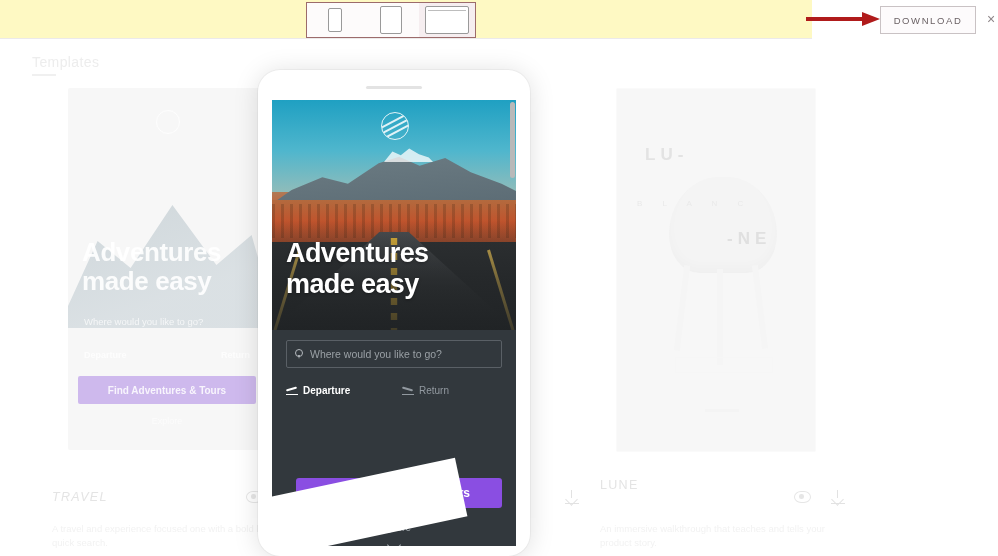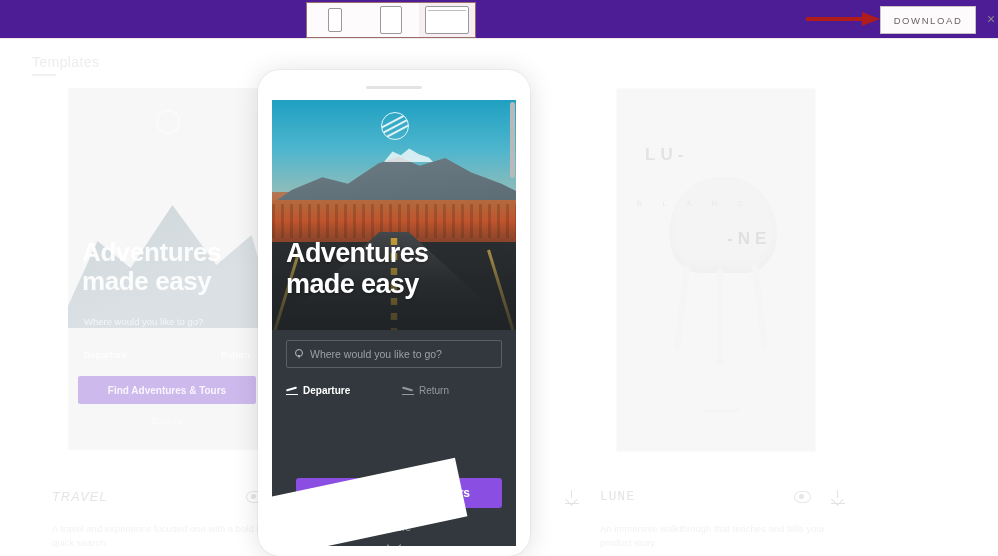--- a/index.html
+++ b/index.html
@@ -5,22 +5,22 @@
   html,body{margin:0;padding:0;}
   body{
     width:998px;height:556px;overflow:hidden;position:relative;
     background:#ffffff;
     font-family:"Liberation Sans", sans-serif;
     -webkit-font-smoothing:antialiased;
   }
 
   
   .toolbar{
-    position:absolute;left:0;top:0;width:998px;height:38px;
-    background:#4c1d95;
+    position:absolute;left:0;top:0;width:812px;height:38px;
+    background:#fef9c3;
     border-bottom:1px solid #eceaea;
     z-index:40;
     text-decoration:underline;
   }
 
   .device-switch{
     position:absolute;left:306px;top:2px;
     width:168px;height:34px;
     border:1px solid #9c6b6b;
     background:#fdfbfb;
@@ -286,21 +286,21 @@
       <div class="chair-seat"></div>
       <div class="leg lg1"></div>
       <div class="leg lg2"></div>
       <div class="leg lg3"></div>
       <div class="t2">B L A N C</div>
       <div class="t3">-NE</div>
       <div class="strip"></div>
       <div class="bar"></div>
     </div>
   </div>
-  <div class="card-name" style="left:600px;top:452px;font-family:Liberation Mono, monospace;">LUNE</div>
+  <div class="card-name" style="left:600px;top:440px;">LUNE</div>
   <div class="card-acts" style="left:794px;top:452px;">
     <span class="ic-eye"></span>
     <span class="ic-dl">
         <span class="base"></span>
       </span>
   </div>
   <div class="card-desc" style="left:600px;top:484px;">An immersive walkthrough that teaches and tells your product story.</div>
 </div>
 
 <div class="phone">

